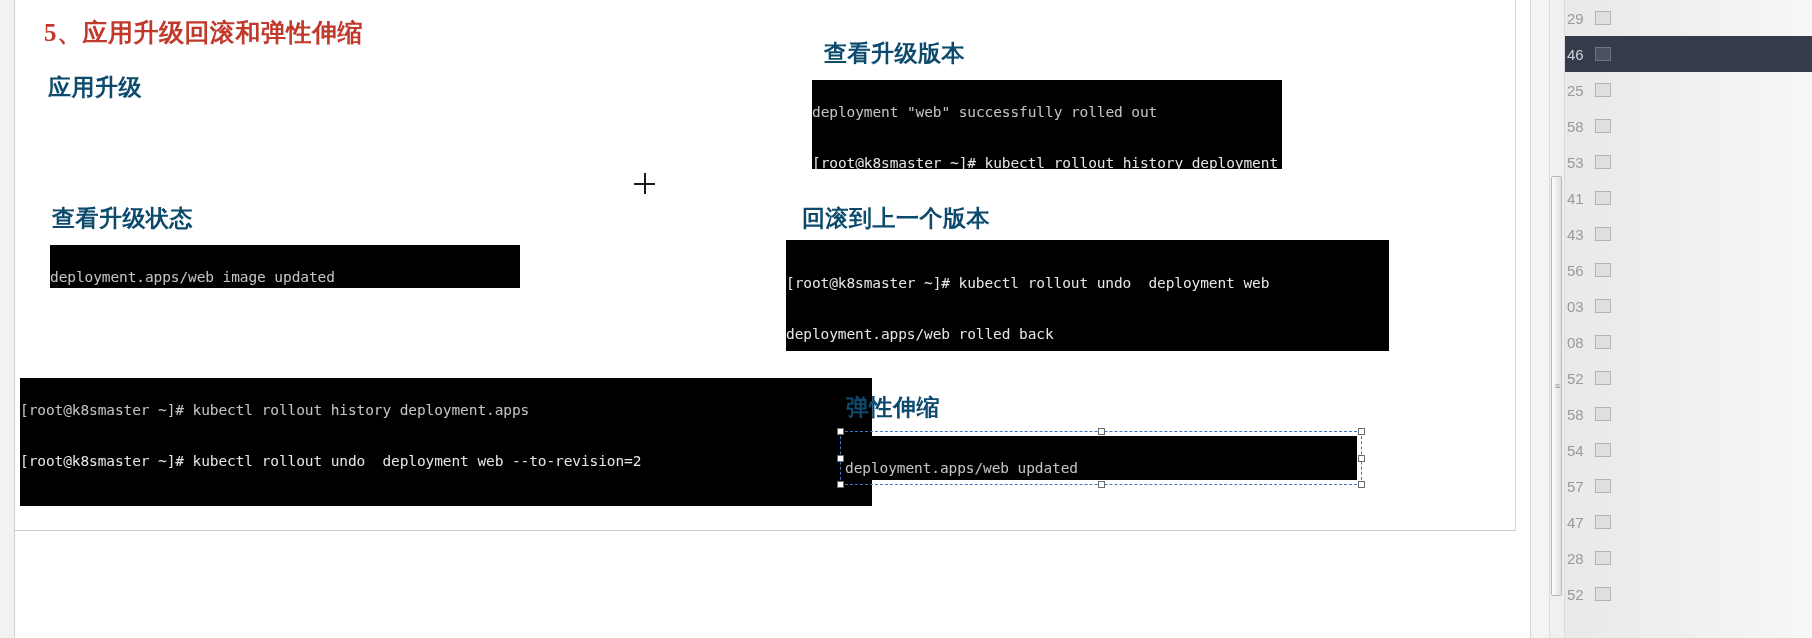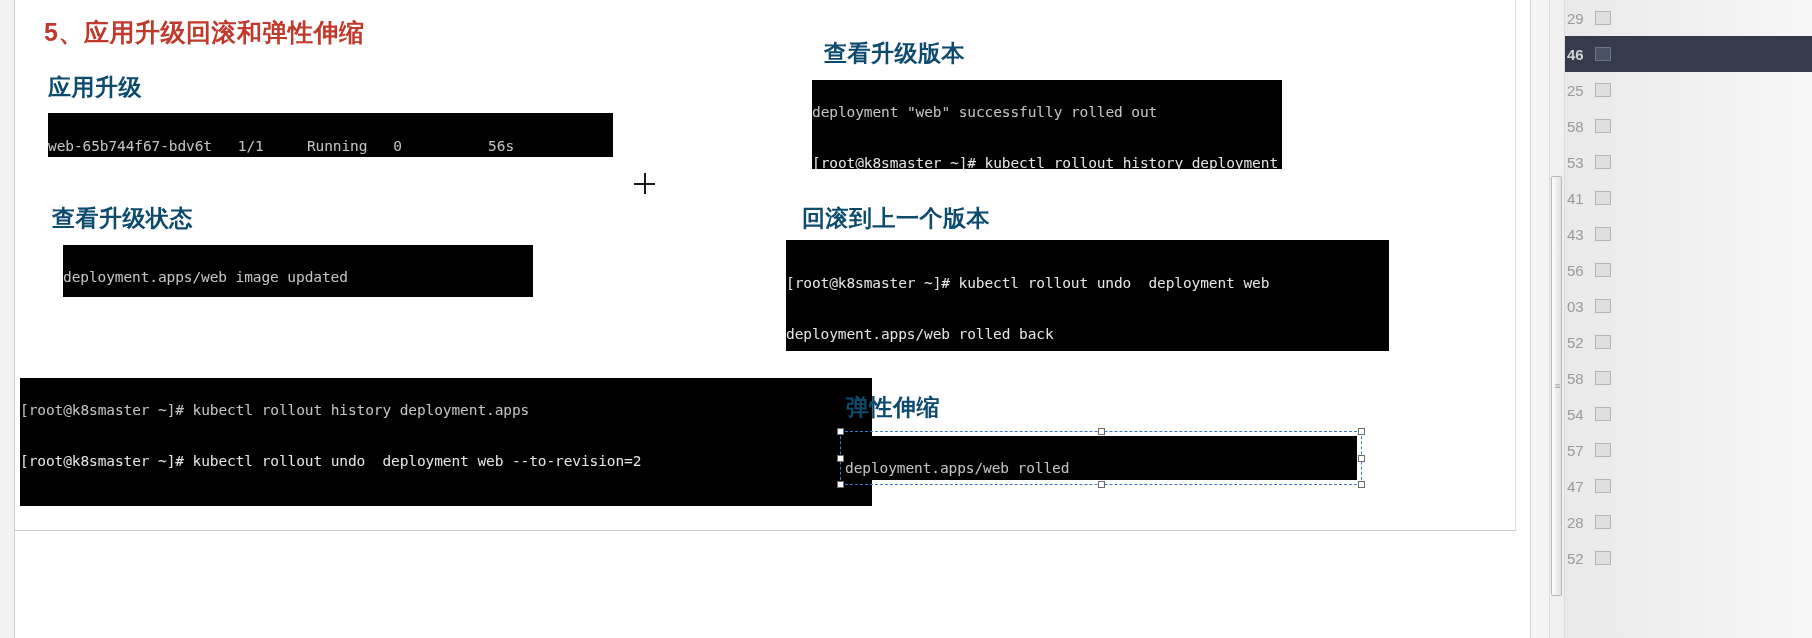--- a/index.html
+++ b/index.html
@@ -46,21 +46,21 @@
     left: 15px; top: 532px;
     width: 1500px;
     height: 106px;
     background: #ffffff;
   }
 
   
   .h-main {
     position: absolute;
     color: #c0392b;
-    font-family: Liberation Sans, sans-serif;
+    font-family: Liberation Serif, serif;
     font-size: 25px;
     font-weight: bold;
     letter-spacing: 0.5px;
     white-space: nowrap;
   }
   .h-sub {
     position: absolute;
     color: #0c4a6e;
     font-family: "Liberation Serif", serif;
     font-size: 23px;
@@ -174,21 +174,21 @@
     overflow: hidden;
   }
   .panel-row {
     position: relative;
     height: 36px;
     display: flex;
     align-items: center;
     padding-left: 2px;
     box-sizing: border-box;
   }
-  .panel-row.active { background: #353b4a; font-weight: bold; }
+  .panel-row.active { background: #353b4a; }
   .panel-num {
     font-family: "Liberation Sans", sans-serif;
     font-size: 15px;
     color: #9a9a9a;
     width: 24px;
     text-align: left;
   }
   .panel-row.active .panel-num { color: #cfd2d8; }
   .panel-thumb-icon {
     width: 16px; height: 14px;
@@ -205,29 +205,24 @@
 <div id="doc-canvas">
 
   <div id="doc-left-rule"></div>
   <div id="doc-page"></div>
   <div id="doc-below"></div>
 
   <div class="h-main" style="left:44px; top:16px;">5、应用升级回滚和弹性伸缩</div>
 
   <div class="h-sub" style="left:48px; top:72px;">应用升级</div>
 
-  <div class="term" style="left:48px; top:113px; width:565px; height:44px;">
-    <span class="line" style="margin-top:-10px; opacity:.85;">web-65b744f67-bdv6t   1/1     Running   0          56s</span>
-    
-    
-  </div>
 
   <div class="h-sub" style="left:52px; top:203px;">查看升级状态</div>
 
-  <div class="term" style="left:63px; top:245px; width:470px; height:52px;">
+  <div class="term" style="left:50px; top:245px; width:470px; height:43px;">
     <span class="line" style="margin-top:-11px; opacity:.85;">deployment.apps/web image updated</span>
     
     
     
   </div>
 
 
   <div class="term" style="left:20px; top:378px; width:852px; height:128px;">
     <span class="line" style="margin-top:-11px; opacity:.85;">[root@k8smaster ~]# kubectl rollout history deployment.apps</span>
     <span class="line">[root@k8smaster ~]# kubectl rollout undo  deployment web --to-revision=2</span>
@@ -260,21 +255,21 @@
     
     
     
     
   </div>
 
   <div class="h-sub" style="left:846px; top:392px;">弹性伸缩</div>
 
   <div class="sel-wrap" style="left:845px; top:436px; width:512px; height:44px;">
     <div class="term" style="left:0; top:0; width:512px; height:44px;">
-      <span class="line" style="margin-top:-11px; opacity:.85;">deployment.apps/web rolled</span>
+      <span class="line" style="margin-top:-11px; opacity:.85;">deployment.apps/web updated</span>
       
       
     </div>
     <div class="sel-frame"></div>
     <div class="handle h-tl"></div>
     <div class="handle h-tm"></div>
     <div class="handle h-tr"></div>
     <div class="handle h-ml"></div>
     <div class="handle h-mr"></div>
     <div class="handle h-bl"></div>
@@ -326,20 +321,24 @@
       </div>
       <div class="panel-row">
         <span class="panel-num">56</span>
         <span class="panel-thumb-icon"></span>
       </div>
       <div class="panel-row">
         <span class="panel-num">03</span>
         <span class="panel-thumb-icon"></span>
       </div>
       <div class="panel-row">
+        <span class="panel-num">08</span>
+        <span class="panel-thumb-icon"></span>
+      </div>
+      <div class="panel-row">
         <span class="panel-num">52</span>
         <span class="panel-thumb-icon"></span>
       </div>
       <div class="panel-row">
         <span class="panel-num">58</span>
         <span class="panel-thumb-icon"></span>
       </div>
       <div class="panel-row">
         <span class="panel-num">54</span>
         <span class="panel-thumb-icon"></span>

